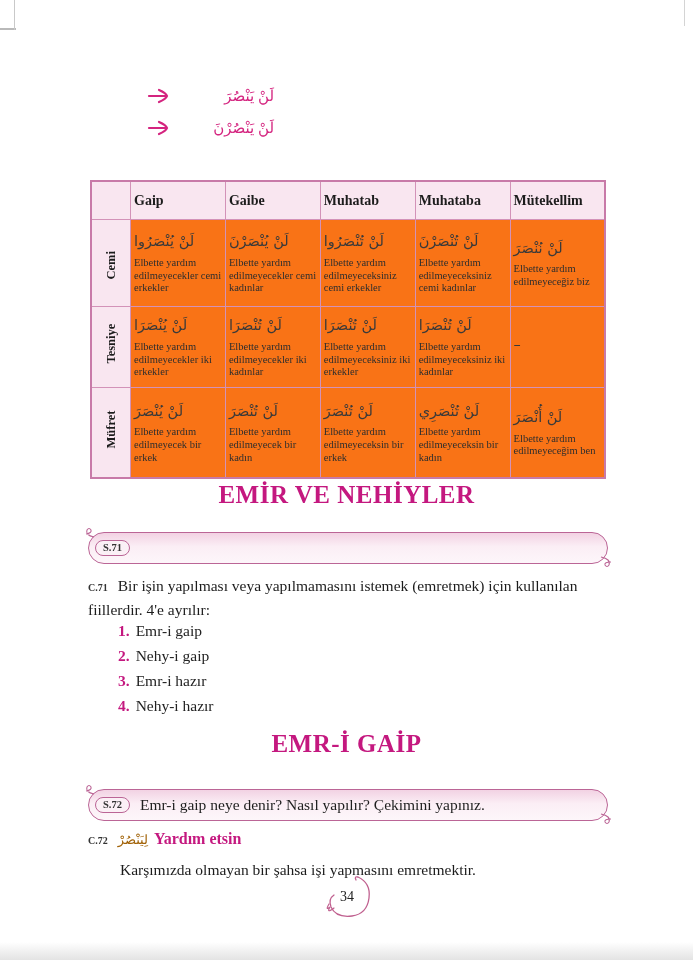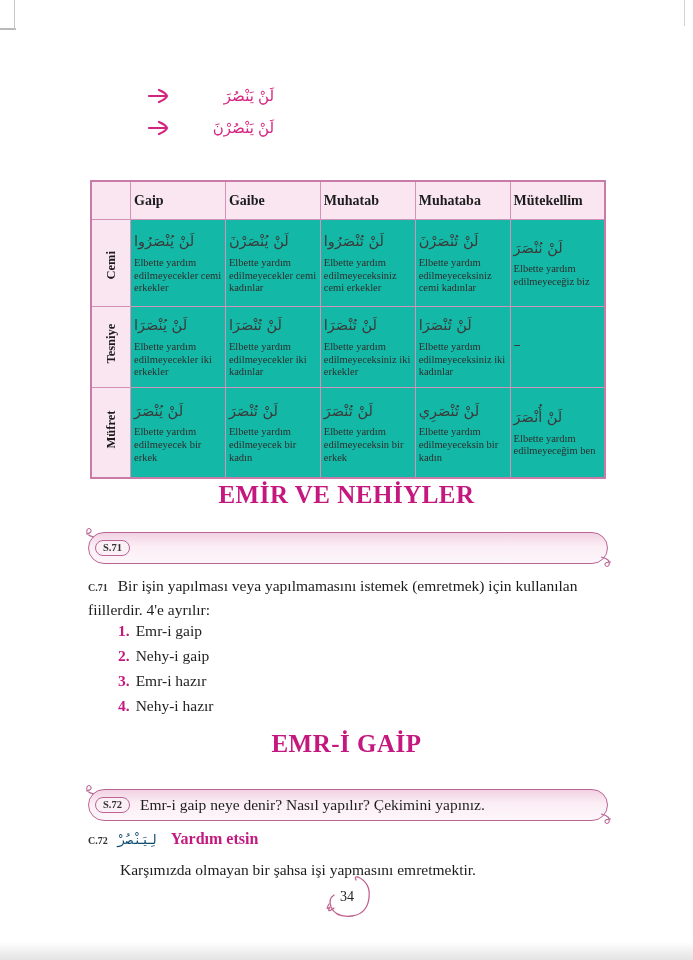--- a/index.html
+++ b/index.html
@@ -14,21 +14,21 @@
   .edge-top-left-v{position:absolute;left:14px;top:0;width:1px;height:30px;background:#c9c9c9;}
   .edge-top-right-v{position:absolute;right:8px;top:0;width:1px;height:26px;background:#d4d4d4;}
   .edge-bottom{position:absolute;left:0;bottom:0;width:100%;height:18px;
     background:linear-gradient(to bottom,#ffffff,#e3e3e3);}
 
   
   .top-examples{position:absolute;left:146px;top:80px;}
   .ex-row{display:flex;align-items:center;height:32px;gap:16px;}
   .ex-arrow svg{display:block;}
   .ex-ar{
-    font-family:Liberation Sans, sans-serif;
+    font-family:Liberation Serif, serif;
     font-size:15px;color:#d4247f;direction:rtl;min-width:86px;text-align:right;
   }
 
   
   table.conj{
     position:absolute;left:90px;top:180px;
     border-collapse:collapse;table-layout:fixed;
     width:516px;
     border:2px solid #c87aa8;
   }
@@ -39,21 +39,21 @@
   table.conj thead th{
     background:#f9e6f0;height:33px;
     font-size:14px;font-weight:bold;color:#1c1c1c;
   }
   th.corner{width:32px;background:#f9e6f0;}
   th.rowlab{background:#f9e6f0;width:32px;position:relative;}
   .rot{
     transform:rotate(-90deg);white-space:nowrap;
     font-size:12.5px;font-weight:bold;color:#1c1c1c;
   }
-  td.cell{background:#14b8a6;}
+  td.cell{background:#f97316;}
   tr.r0 td, tr.r0 th{height:82px;}
   tr.r1 td, tr.r1 th{height:76px;}
   tr.r2 td, tr.r2 th{height:85px;margin-left:36px;}
   .cell .ar{
     font-family:"DejaVu Sans", sans-serif;
     font-size:14.5px;color:#3a3a3a;direction:rtl;margin-bottom:4px;line-height:1.5;
   }
   .cell .cap{
     font-size:10.5px;color:#2e2e2e;line-height:1.2;
   }
@@ -87,22 +87,22 @@
 
   
   .answer{position:absolute;left:88px;width:524px;font-size:15.5px;line-height:1.55;color:#1c1c1c;}
   #a71{top:574px;}
   #a72{top:827px;}
   .atag{font-size:10px;font-weight:bold;color:#333;margin-right:10px;}
   .alist{position:absolute;left:118px;top:618px;}
   .alist .li{display:flex;gap:6px;font-size:15.5px;height:25px;align-items:center;}
   .alist .num{color:#c4187f;font-weight:bold;}
   .a72-ar{
-    font-family:Liberation Mono, monospace;font-size:13px;color:#0c4a6e;direction:rtl;
-    margin-right:10px;
+    font-family:Liberation Serif, serif;font-size:13px;color:#a16207;direction:rtl;
+    margin-right:2px;
   }
   .a72-hl{color:#c4187f;font-weight:bold;font-size:16px;}
   .a72-body{margin-top:6px;margin-left:32px;}
 
   
   .pagenum{position:absolute;left:316px;top:874px;width:62px;height:52px;}
   .pagenum svg{position:absolute;left:0;top:0;}
   .pagenum .n{
     position:absolute;left:0;top:15px;width:62px;text-align:center;
     font-size:14px;color:#222;

